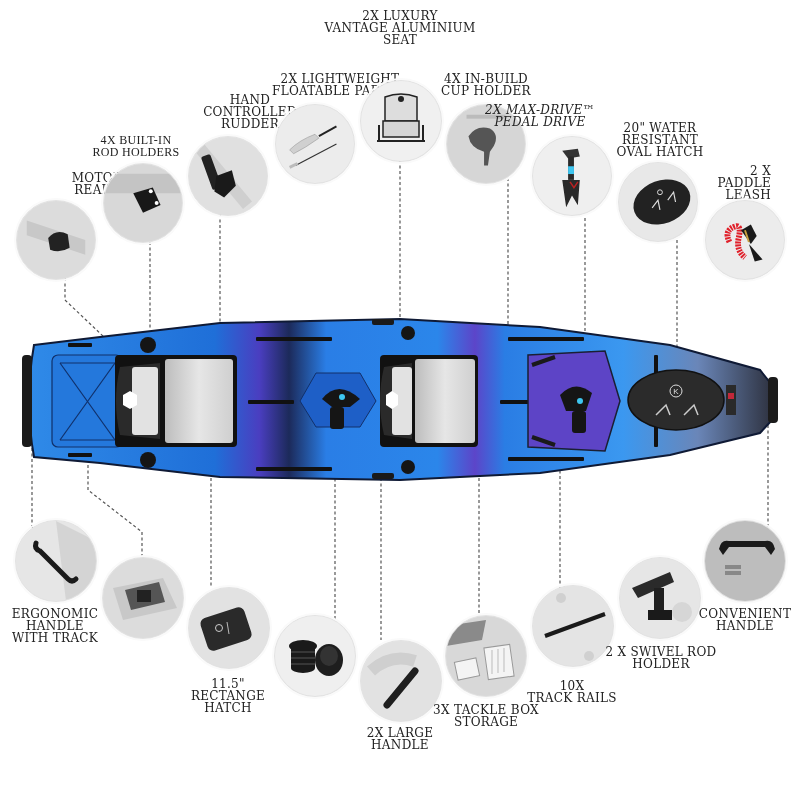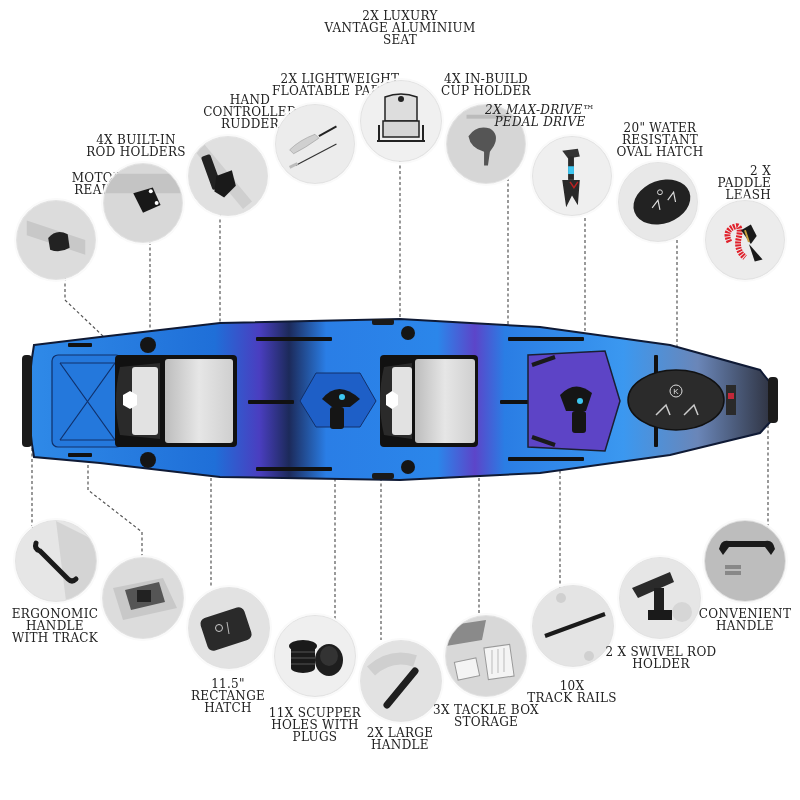--- a/index.html
+++ b/index.html
@@ -147,21 +147,21 @@
   <div class="label" style="left:57px; top:172px;margin-left:40px;">MOTOR
 READY</div>
   <div class="callout" style="left:16px; top:200px; width:78px; height:78px;">
     <svg viewBox="0 0 80 80">
       <rect x="0" y="0" width="80" height="80" fill="#dcdcdc"></rect>
       <path d="M10,20 L70,40 L70,55 L10,35 Z" fill="#c8c8c8"></path>
       <path d="M32,38 Q40,28 52,34 L54,48 Q44,54 34,50 Z" fill="#222"></path>
     </svg>
   </div>
 
-  <div class="label" style="left:136px; top:134px;">4X BUILT-IN
+  <div class="label" style="left:136px; top:134px;font-family:Liberation Serif, serif;">4X BUILT-IN
 ROD HOLDERS</div>
   <div class="callout" style="left:103px; top:163px; width:78px; height:78px;">
     <svg viewBox="0 0 80 80">
       <rect x="0" y="0" width="80" height="80" fill="#d8d8d8"></rect>
       <rect x="0" y="10" width="80" height="20" fill="#c4c4c4"></rect>
       <path d="M30,30 L50,24 L58,42 L40,50 Z" fill="#181818"></path>
       <circle cx="48" cy="28" r="2" fill="#fff"></circle>
       <circle cx="54" cy="40" r="2" fill="#fff"></circle>
     </svg>
   </div>
@@ -295,23 +295,20 @@
       </g>
       <g stroke="#555" stroke-width="1">
         <line x1="16" y1="36" x2="40" y2="36"></line>
         <line x1="16" y1="42" x2="40" y2="42"></line>
         <line x1="16" y1="48" x2="40" y2="48"></line>
       </g>
       <ellipse cx="54" cy="44" rx="14" ry="16" fill="#1e1e1e"></ellipse>
       <ellipse cx="54" cy="40" rx="9" ry="10" fill="#333"></ellipse>
     </svg>
   </div>
-  <div class="label" style="left:315px; top:707px;">11X SCUPPER
-HOLES WITH
-PLUGS</div>
 
   <div class="callout" style="left:360px; top:640px; width:80px; height:80px;">
     <svg viewBox="0 0 80 80">
       <rect x="0" y="0" width="80" height="80" fill="#e2e2e2"></rect>
       <path d="M10,30 Q30,12 54,20" stroke="#cfcfcf" stroke-width="12" fill="none"></path>
       <path d="M26,64 L54,30" stroke="#1f1f1f" stroke-width="7" stroke-linecap="round"></path>
     </svg>
   </div>
   <div class="label" style="left:400px; top:727px;">2X LARGE
 HANDLE</div>

